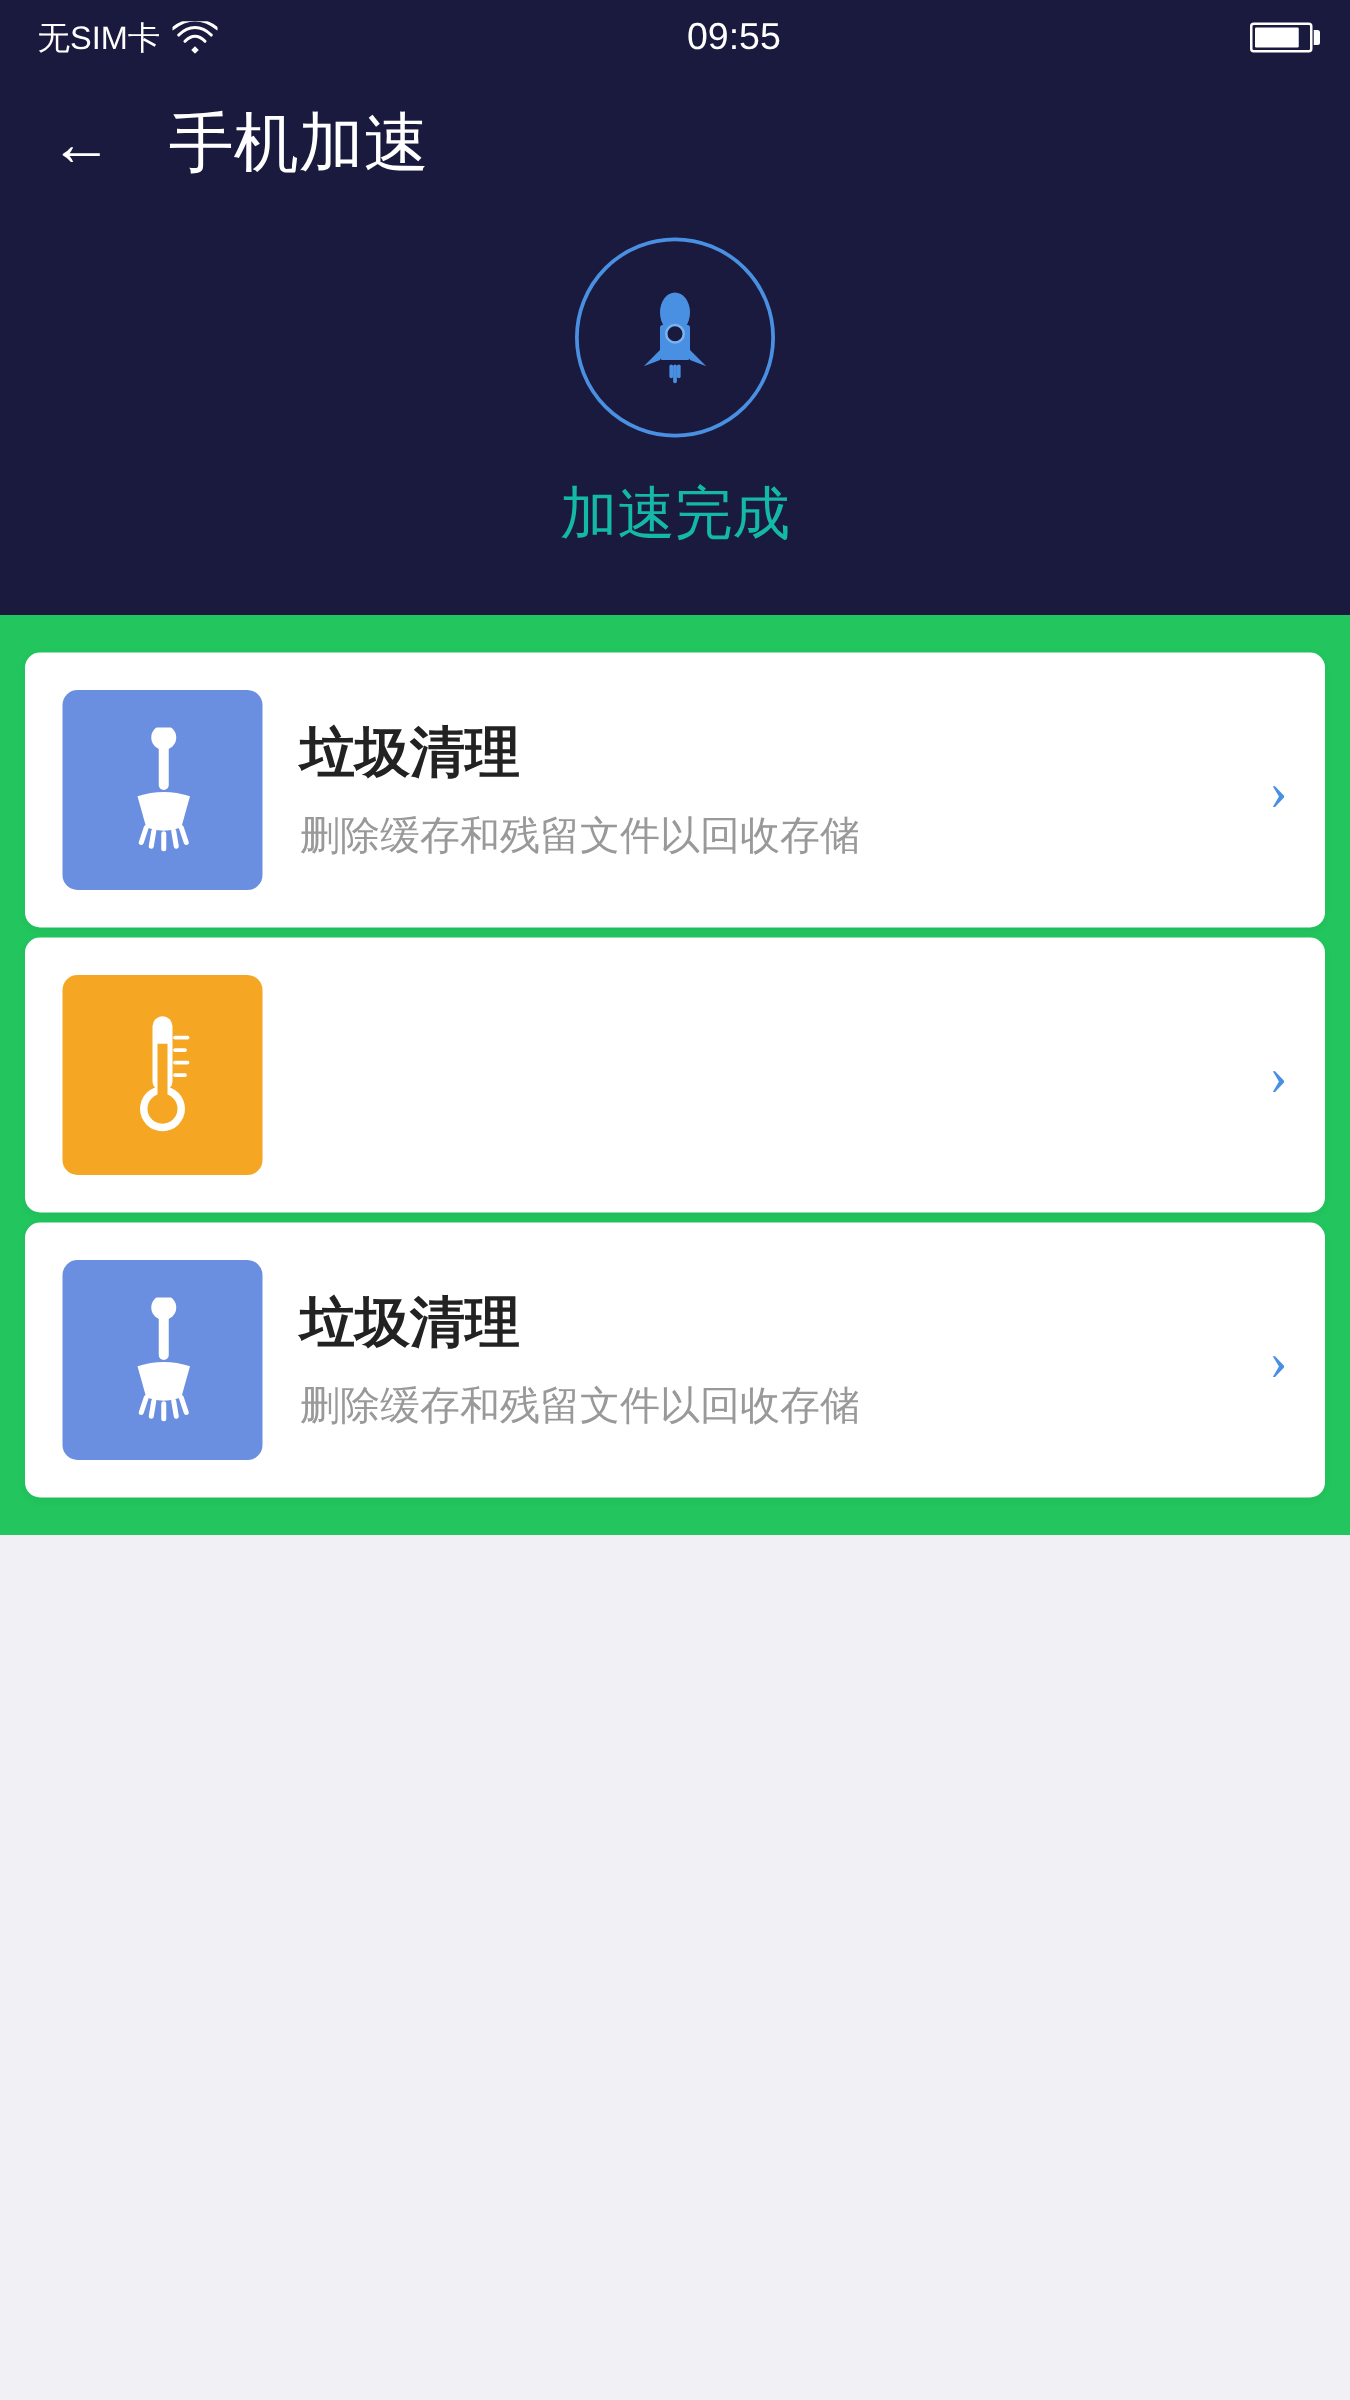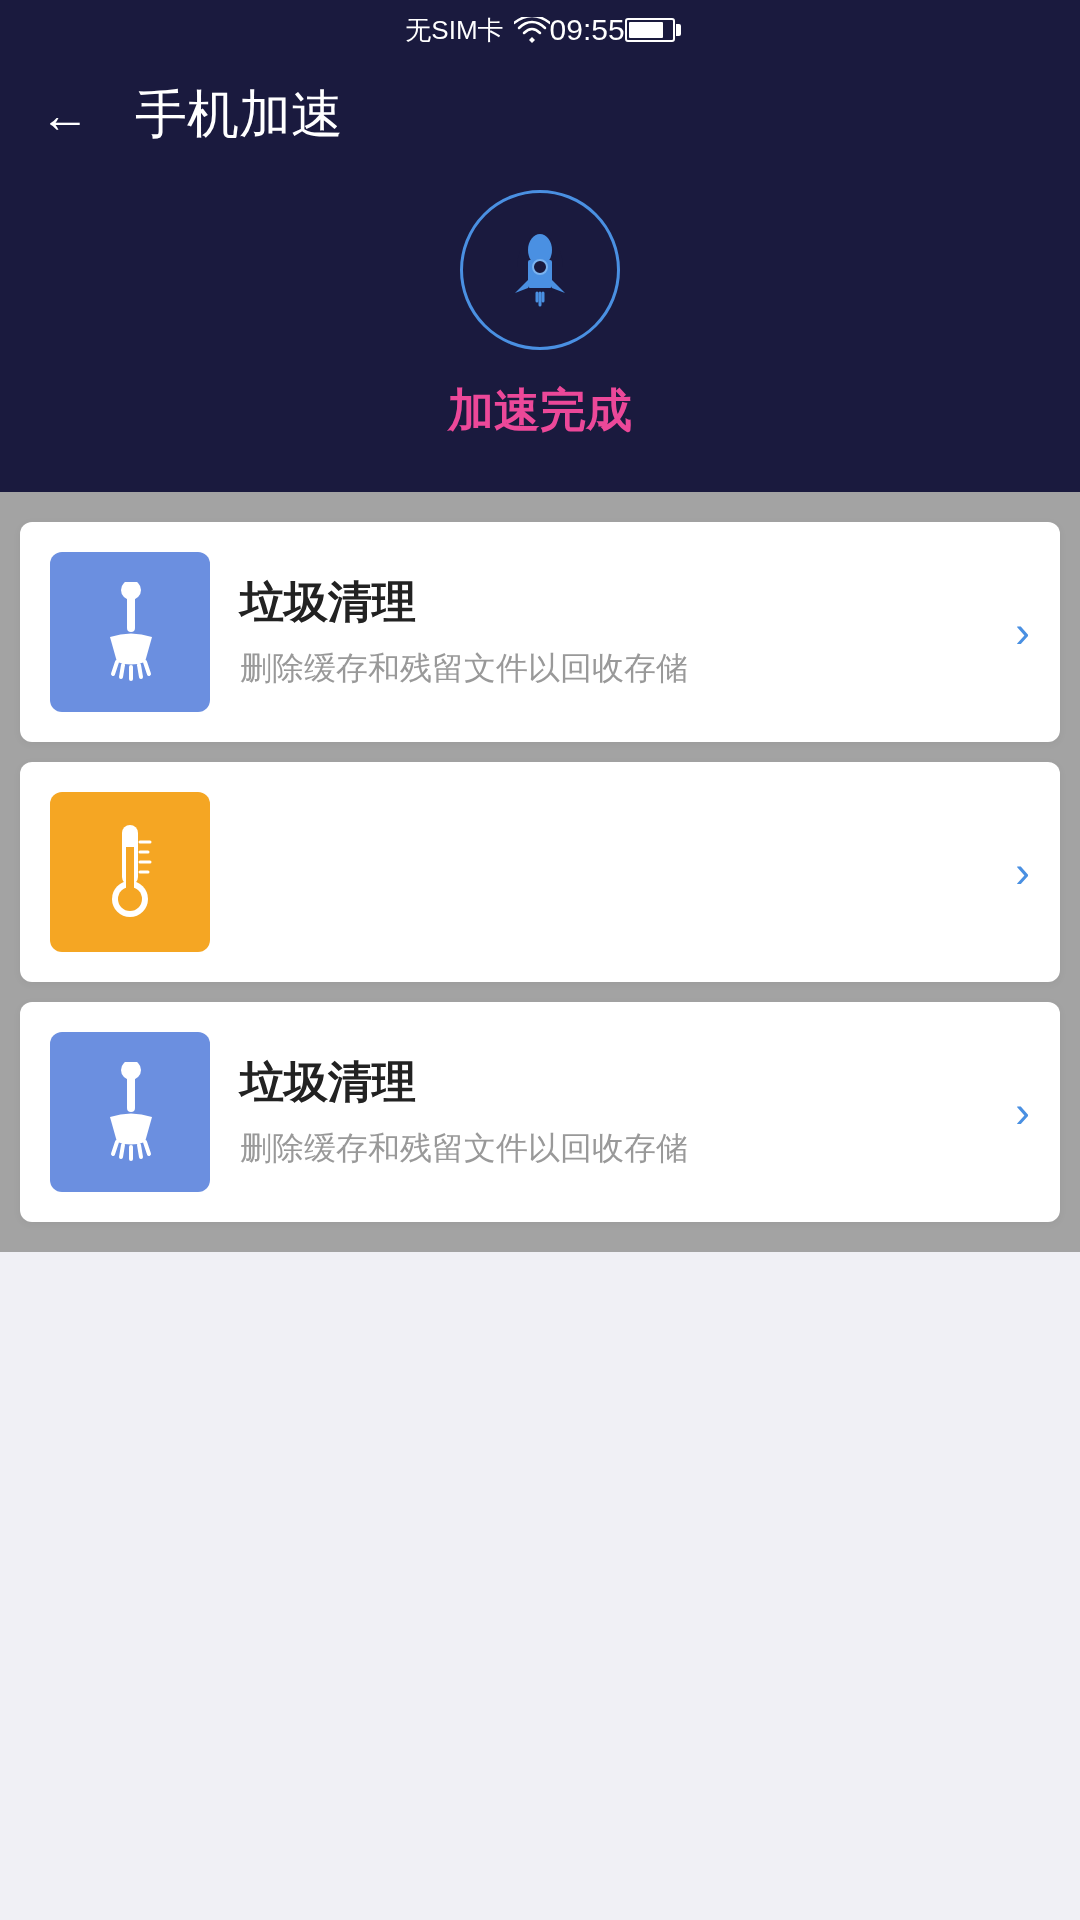--- a/index.html
+++ b/index.html
@@ -13,21 +13,21 @@
       width: 1080px;
       min-height: 1920px;
       font-family: -apple-system, 'PingFang SC', 'Helvetica Neue', Arial, sans-serif;
       background-color: #f0f0f5;
     }
 
     .status-bar {
       background-color: #1a1a3e;
       color: white;
       display: flex;
-      justify-content: center;
+      justify-content: space-between;
       align-items: center;
       padding: 12px 30px;
       height: 60px;
       font-size: 26px;
     }
 
     .status-left {
       display: flex;
       align-items: center;
       gap: 10px;
@@ -116,30 +116,31 @@
       margin-bottom: 30px;
     }
 
     .rocket-svg {
       width: 90px;
       height: 90px;
     }
 
     .complete-text {
       font-size: 46px;
-      color: #ec4899;
-      font-weight: 700;
+      color: #14b8a6;
+      font-weight: 400;
     }
 
     .content {
-      background-color: #a3a3a3;
+      background-color: #22c55e;
       padding: 30px 20px;
       display: flex;
       flex-direction: column;
-      gap: 20px;
+      gap: 8px;
+      font-family: Liberation Serif, serif;
     }
 
     .card {
       background: white;
       border-radius: 12px;
       overflow: hidden;
       display: flex;
       align-items: center;
       padding: 30px;
       gap: 30px;

